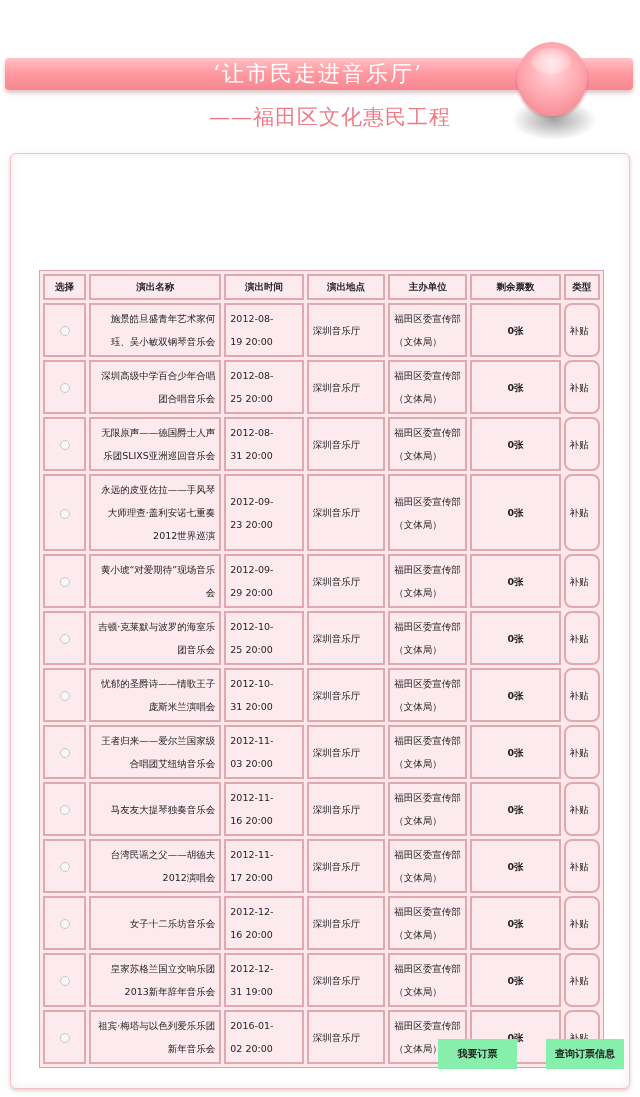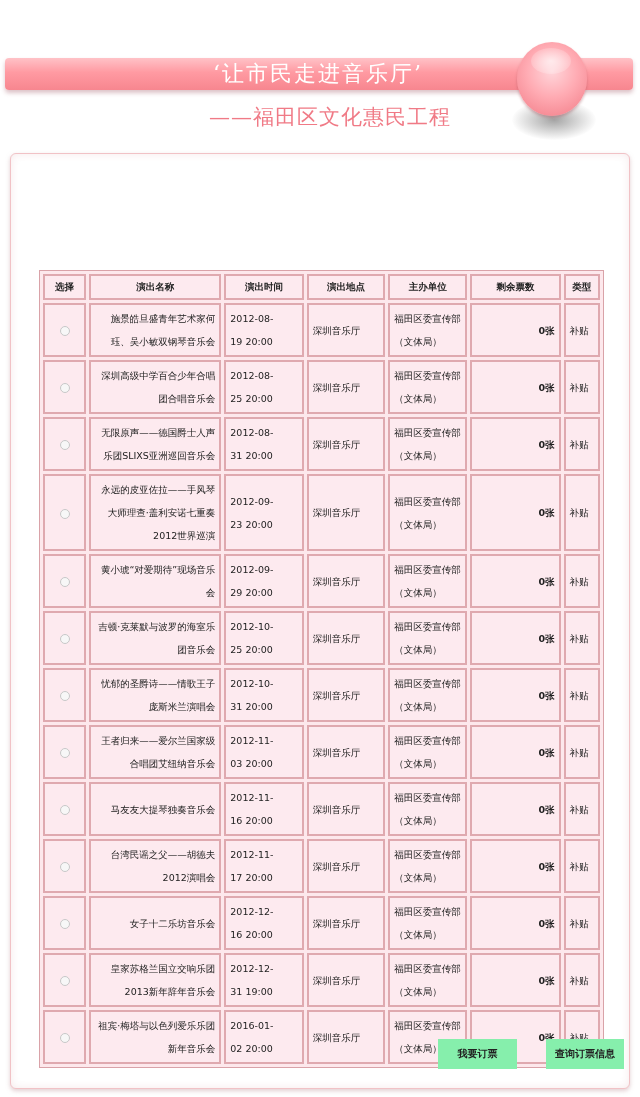--- a/index.html
+++ b/index.html
@@ -58,22 +58,22 @@
   table.shows td, table.shows th {
     border: 2px solid #dfa9af; background: #fdeaef;
     font-size: 9.5px; line-height: 23px; padding: 2px 4px; vertical-align: middle;
   }
   table.shows th { font-weight: bold; height: 26px; line-height: 18px; font-size: 9.5px; }
   td.sel { text-align: center; width: 44px; }
   td.name { width: 136px; text-align: right; }
   td.time { width: 81px; }
   td.place { width: 81px; }
   td.org { width: 81px; }
-  td.left { width: 93px; text-align: right; font-weight: bold; font-size: 10px; }
-  td.type { width: 37px; }
+  td.left { width: 93px; text-align: center; font-weight: bold; font-size: 10px; }
+  td.type { width: 37px; border-radius: 8px; }
   tr.row td { height: 53px; }
   tr.row.tall td { height: 75px; }
 
   .radio {
     display: inline-block; width: 10px; height: 10px; border-radius: 50%;
     border: 1px solid #c8c8c8; background: #f7f7f7; vertical-align: middle;
   }
 
   .btn {
     position: absolute; top: 1039px; height: 30px; background: #86efac;

